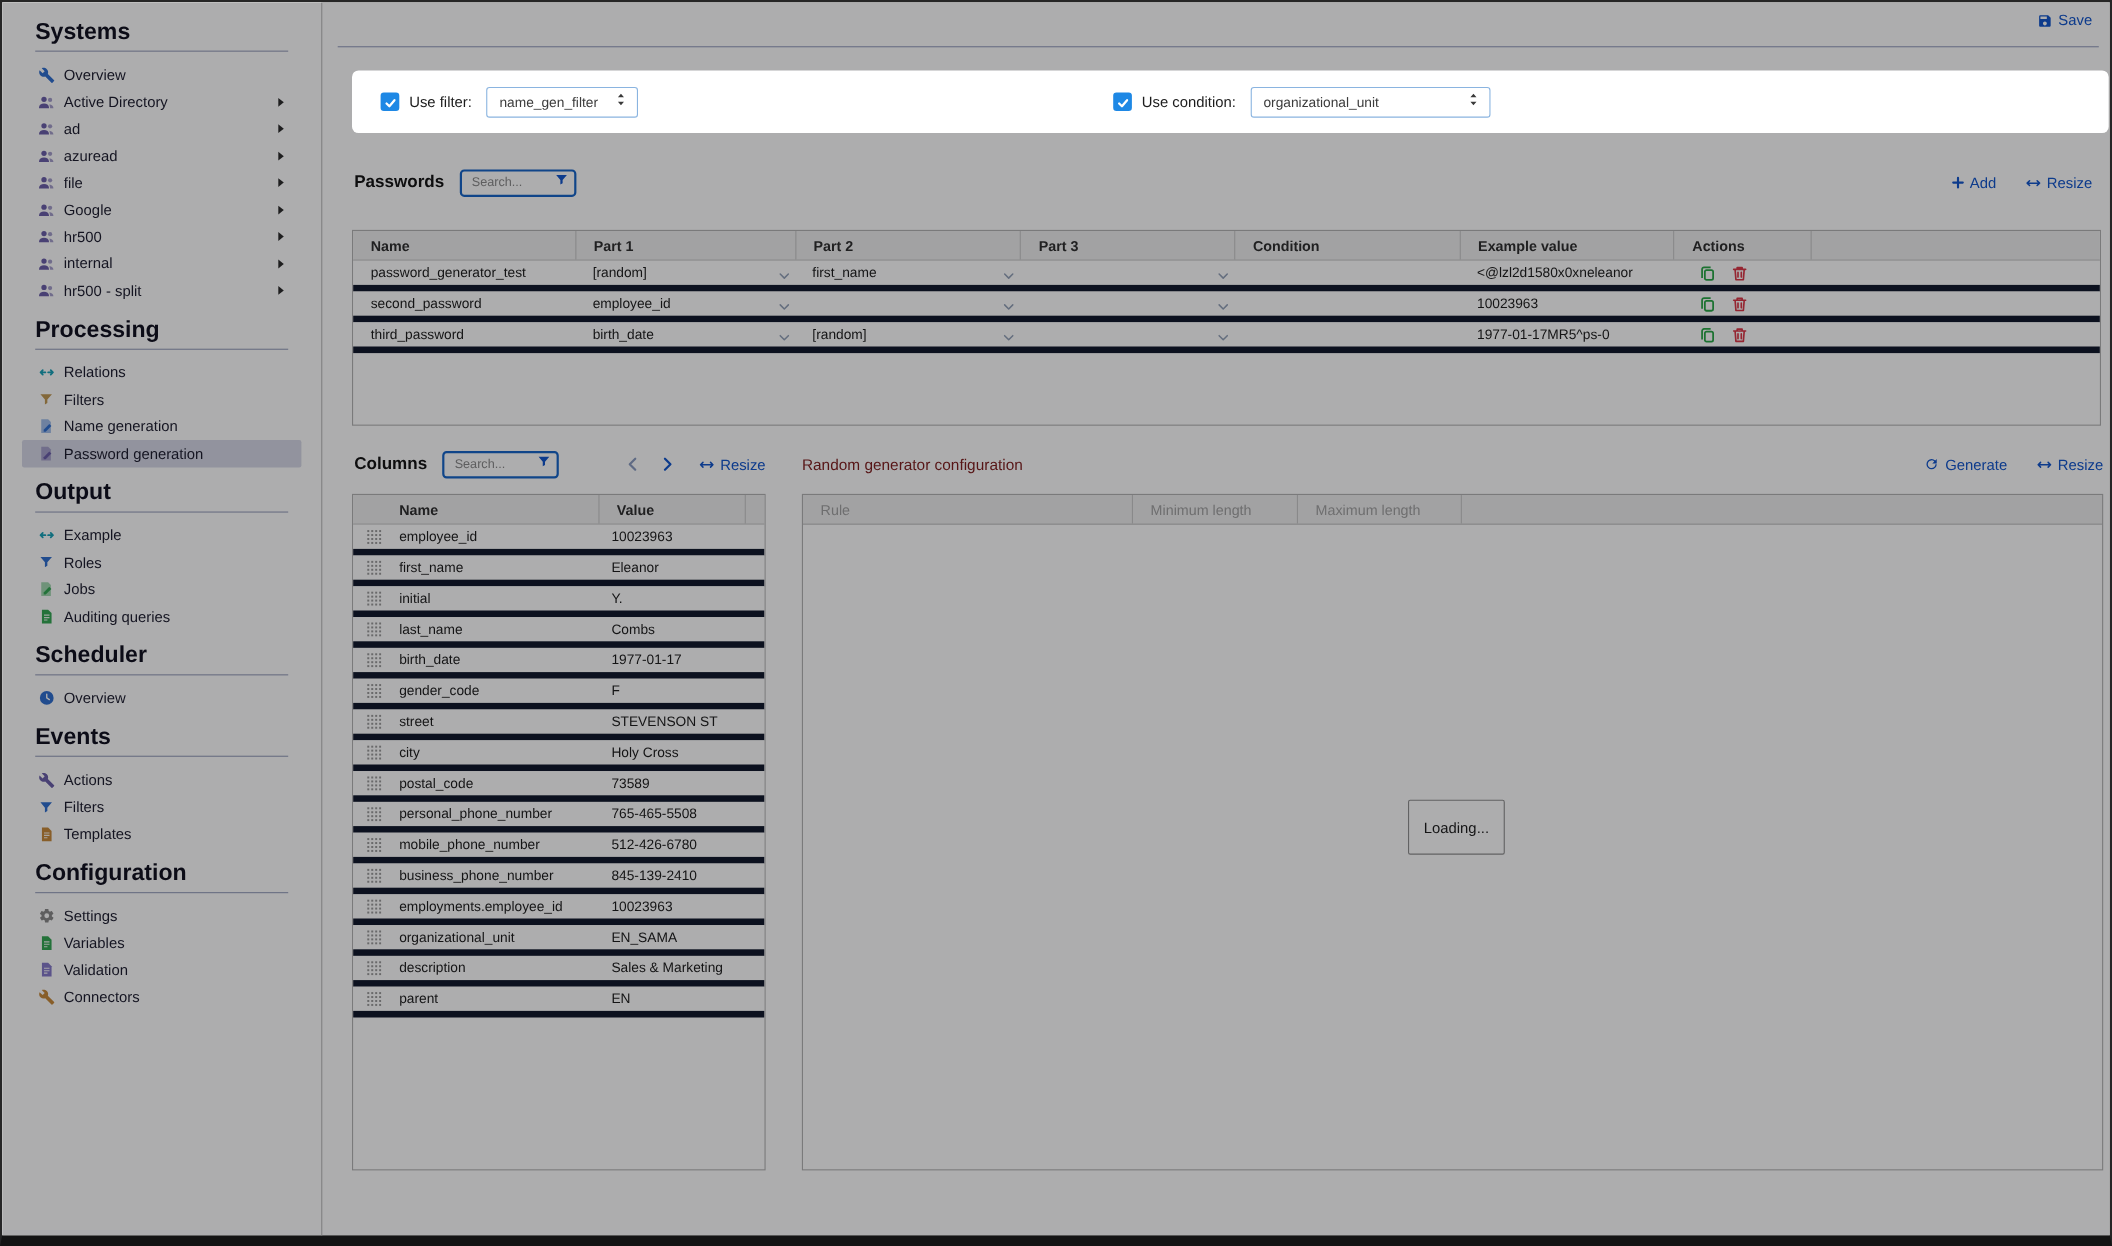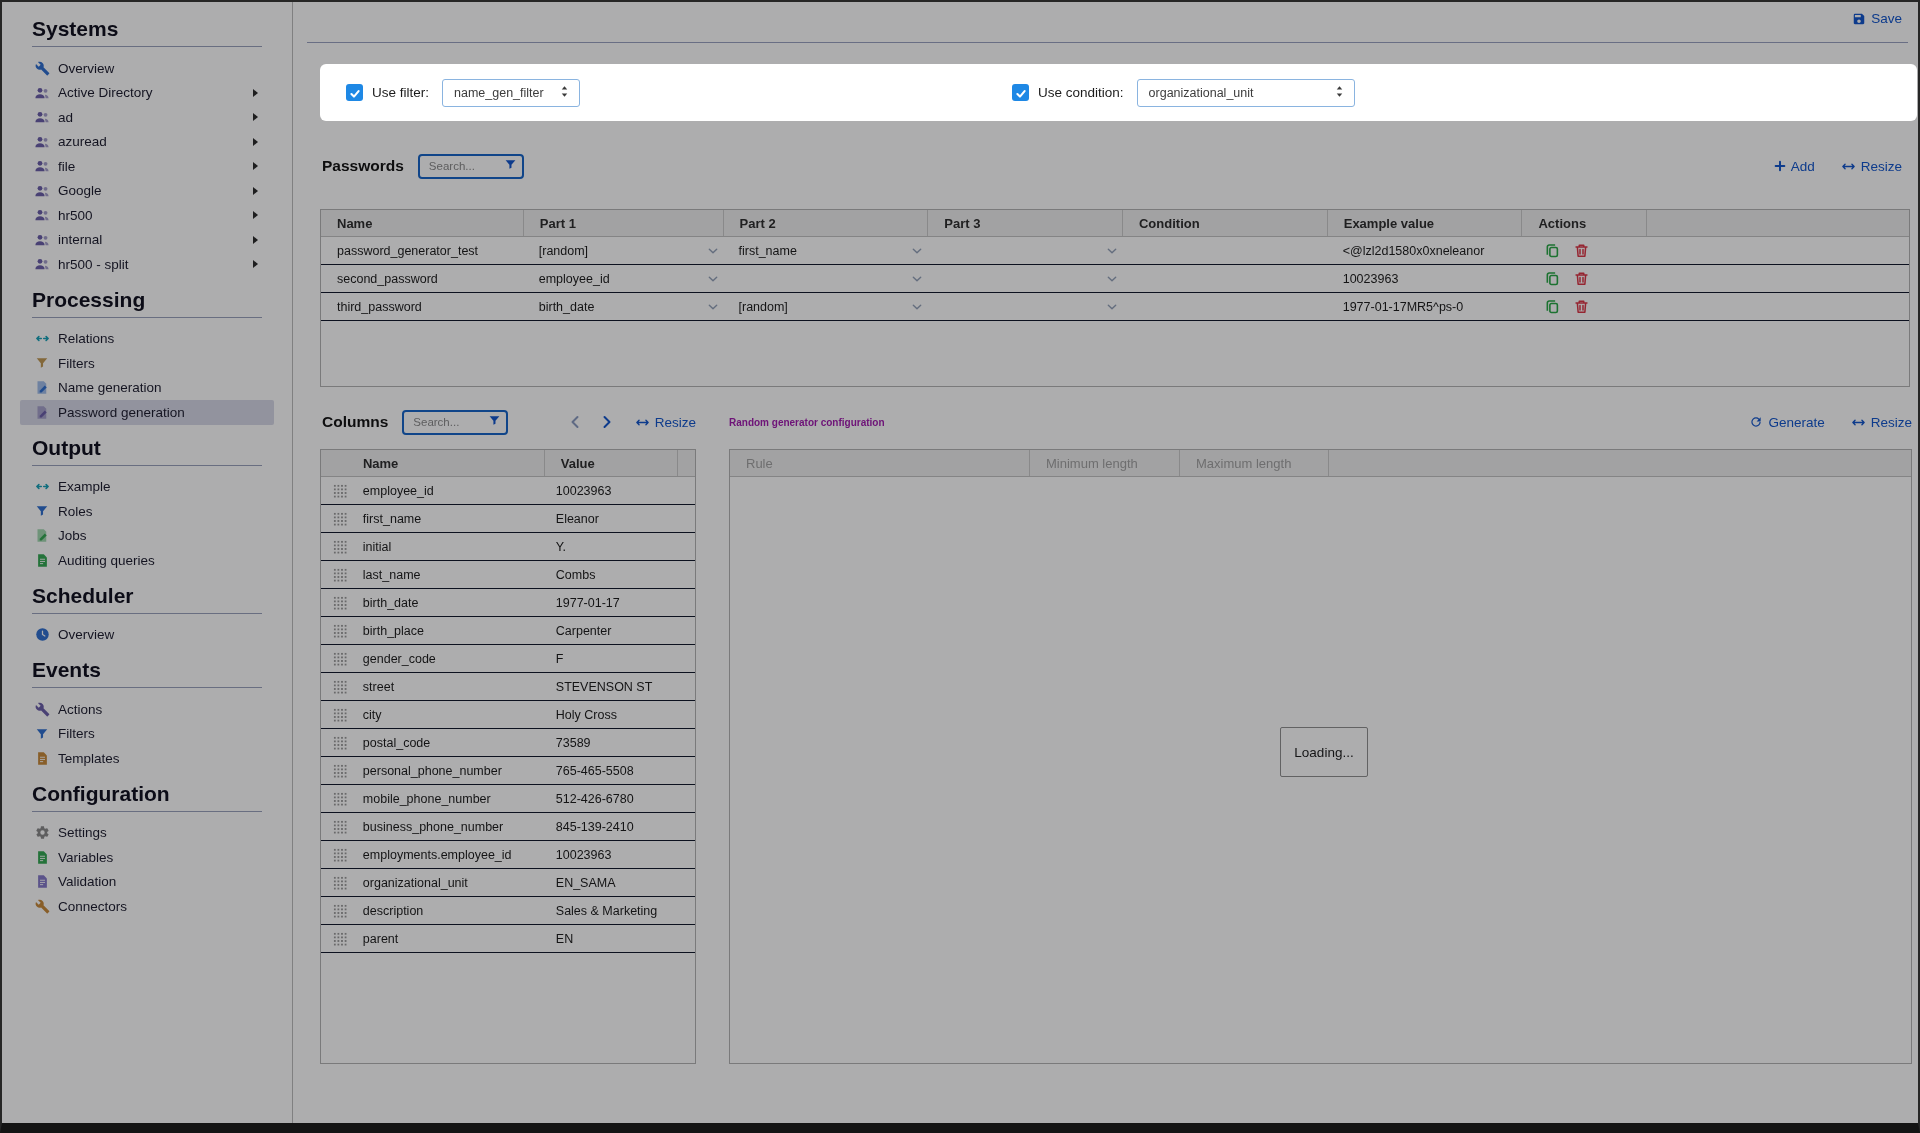--- a/index.html
+++ b/index.html
@@ -33,36 +33,36 @@
     border-top:4px solid transparent;border-bottom:4px solid transparent;}
   
   .save-row{position:absolute;top:9px;right:16px;z-index:1;}
   .divider{position:absolute;left:305px;top:40px;width:1601px;height:1px;background:#9aa2c0;}
   .link{display:inline-flex;align-items:center;gap:5px;color:var(--accent,#1155cc);
     font-size:13.5px;cursor:pointer;text-decoration:none;white-space:nowrap;}
   .link .lk-ico{display:inline-flex;align-items:center;}
   
   .sec-head{position:absolute;display:flex;align-items:center;}
   .sec-title{font-size:15.5px;font-weight:bold;color:#121212;white-space:nowrap;}
-  .gen-title{font-size:10px;font-weight:bold;color:#a21caf;white-space:nowrap;}
+  .gen-title{font-size:14px;font-weight:normal;color:#7f1d1d;white-space:nowrap;}
   .spacer{flex:1;}
   .search{width:106px;height:25px;border:2px solid #1565c8;border-radius:4px;background:#fff;
     display:flex;align-items:center;box-sizing:border-box;padding:0 5px 0 7px;margin-left:14px;}
   .search input{border:none;outline:none;width:100%;font-size:11.5px;color:#444;
     font-family:"Liberation Sans",sans-serif;background:transparent;}
   .search input::placeholder{color:#8a8a8a;}
   .pg-btn{display:inline-flex;align-items:center;cursor:pointer;}
   
   .panel{position:absolute;background:#fff;border:1px solid #b3b3b3;box-sizing:border-box;overflow:hidden;}
   .thead{display:flex;height:27px;background:#efefef;border-bottom:1px solid #c2c2c2;box-sizing:border-box;}
   .th{box-sizing:border-box;display:flex;align-items:center;padding-left:16px;font-size:13px;
     font-weight:bold;color:#2e2e2e;border-left:1px solid #c9c9c9;height:100%;overflow:hidden;white-space:nowrap;}
   .th:first-child{border-left:none;}
   .th.dis{color:#a2a2a2;font-weight:normal;}
-  .trow{display:flex;height:28px;border-bottom:1px solid #0f172a;box-sizing:border-box;background:#fff;}
+  .trow{display:flex;height:28px;border-bottom:6px solid #0f172a;box-sizing:border-box;background:#fff;}
   .td{box-sizing:border-box;position:relative;display:flex;align-items:center;padding-left:16px;
     font-size:12.5px;color:#1b1b1b;height:100%;overflow:hidden;white-space:nowrap;}
   .td .cell-chev{position:absolute;right:4px;top:8px;}
   .td.actions{gap:14px;padding-left:24px;}
   .act-btn{display:inline-flex;align-items:center;cursor:pointer;}
   .dots{width:14px;height:14px;margin-left:12px;
     background-image:radial-gradient(circle,#9a9a9a 1.1px,transparent 1.35px);
     background-size:3.6px 3.6px;cursor:grab;}
   .loading{position:absolute;left:1278px;top:725px;width:86px;height:48px;background:#fff;
     border:1px solid #8f8f8f;border-radius:2px;display:flex;align-items:center;justify-content:center;
@@ -654,28 +654,20 @@
           <span class="dots"></span>
         </div>
         <div class="td" style="width: 196px; padding-left: 14px;">birth_date</div>
         <div class="td" style="width: 134px; padding-left: 12px;">1977-01-17</div>
         <div class="td" style="width: 18px; padding: 0px;"></div>
       </div>
       <div class="trow">
         <div class="td" style="width: 28px; padding: 0px;">
           <span class="dots"></span>
         </div>
-        <div class="td" style="width: 196px; padding-left: 14px;">birth_place</div>
-        <div class="td" style="width: 134px; padding-left: 12px;">Carpenter</div>
-        <div class="td" style="width: 18px; padding: 0px;"></div>
-      </div>
-      <div class="trow">
-        <div class="td" style="width: 28px; padding: 0px;">
-          <span class="dots"></span>
-        </div>
         <div class="td" style="width: 196px; padding-left: 14px;">gender_code</div>
         <div class="td" style="width: 134px; padding-left: 12px;">F</div>
         <div class="td" style="width: 18px; padding: 0px;"></div>
       </div>
       <div class="trow">
         <div class="td" style="width: 28px; padding: 0px;">
           <span class="dots"></span>
         </div>
         <div class="td" style="width: 196px; padding-left: 14px;">street</div>
         <div class="td" style="width: 134px; padding-left: 12px;">STEVENSON ST</div>

